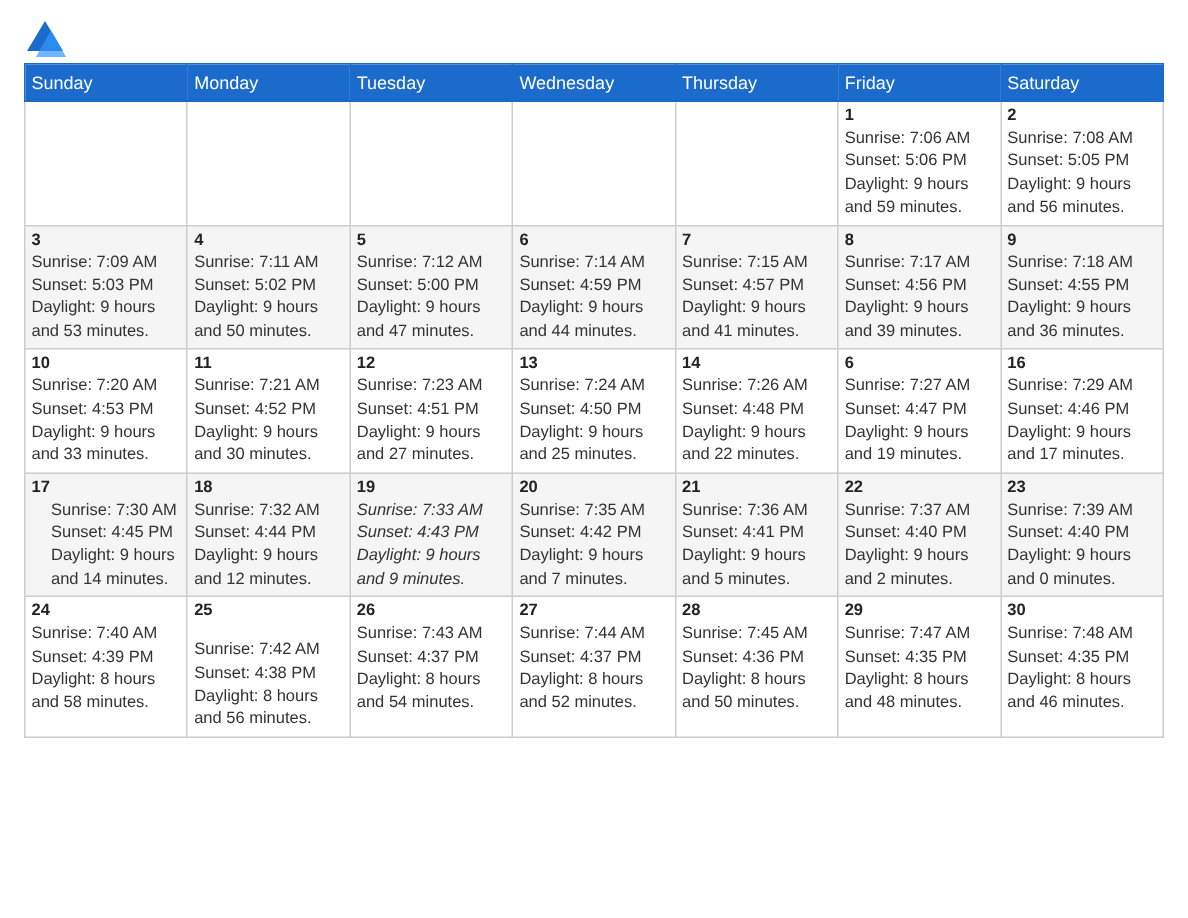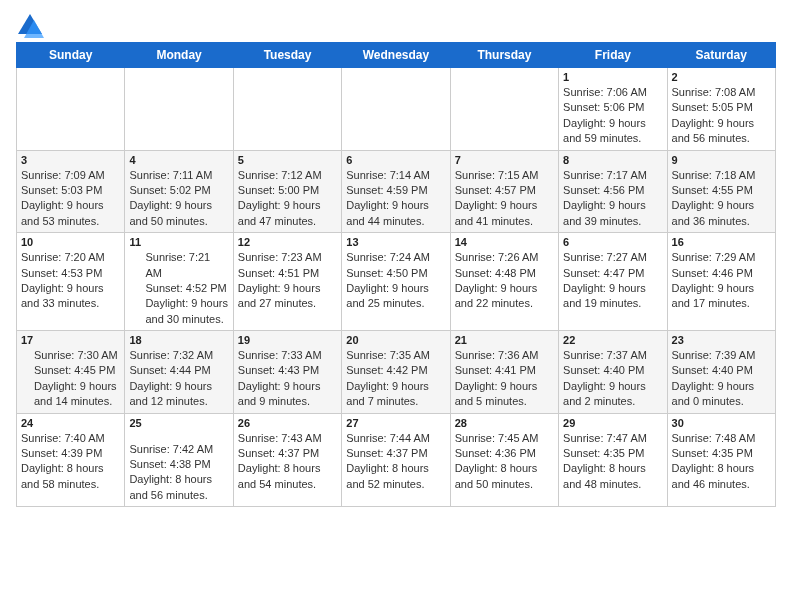--- a/index.html
+++ b/index.html
@@ -52,23 +52,23 @@
     }
     table {
       width: 100%;
       border-collapse: collapse;
       table-layout: fixed;
     }
     thead tr th {
       background: #1a6bcc;
       color: #fff;
       font-size: 12px;
-      font-weight: bold;
+      font-weight: normal;
       padding: 5px 4px;
-      text-align: center;
+      text-align: left;
       border: 1px solid #1a6bcc;
     }
     tbody tr td {
       vertical-align: top;
       border: 1px solid #ccc;
       padding: 3px 4px;
       font-size: 9.5px;
       color: #333;
       height: 78px;
       background: #fff;
@@ -190,21 +190,21 @@
         </tr>
         <tr>
           <td>
             <div class="day-number">10</div>
             <div class="day-info" style="white-space: pre-line;">Sunrise: 7:20 AM
 Sunset: 4:53 PM
 Daylight: 9 hours and 33 minutes.</div>
           </td>
           <td>
             <div class="day-number">11</div>
-            <div class="day-info" style="white-space: pre-line; margin-left: 16px;">Sunrise: 7:21 AM
+            <div class="day-info" style="white-space: pre-line;">Sunrise: 7:21 AM
 Sunset: 4:52 PM
 Daylight: 9 hours and 30 minutes.</div>
           </td>
           <td>
             <div class="day-number">12</div>
             <div class="day-info" style="white-space: pre-line;">Sunrise: 7:23 AM
 Sunset: 4:51 PM
 Daylight: 9 hours and 27 minutes.</div>
           </td>
           <td>
@@ -240,21 +240,21 @@
 Daylight: 9 hours and 14 minutes.</div>
           </td>
           <td>
             <div class="day-number">18</div>
             <div class="day-info" style="white-space: pre-line;">Sunrise: 7:32 AM
 Sunset: 4:44 PM
 Daylight: 9 hours and 12 minutes.</div>
           </td>
           <td>
             <div class="day-number">19</div>
-            <div class="day-info" style="white-space: pre-line;">Sunrise: 7:33 AM
+            <div class="day-info" style="white-space: pre-line; font-style: italic;">Sunrise: 7:33 AM
 Sunset: 4:43 PM
 Daylight: 9 hours and 9 minutes.</div>
           </td>
           <td>
             <div class="day-number">20</div>
             <div class="day-info" style="white-space: pre-line;">Sunrise: 7:35 AM
 Sunset: 4:42 PM
 Daylight: 9 hours and 7 minutes.</div>
           </td>
           <td>

